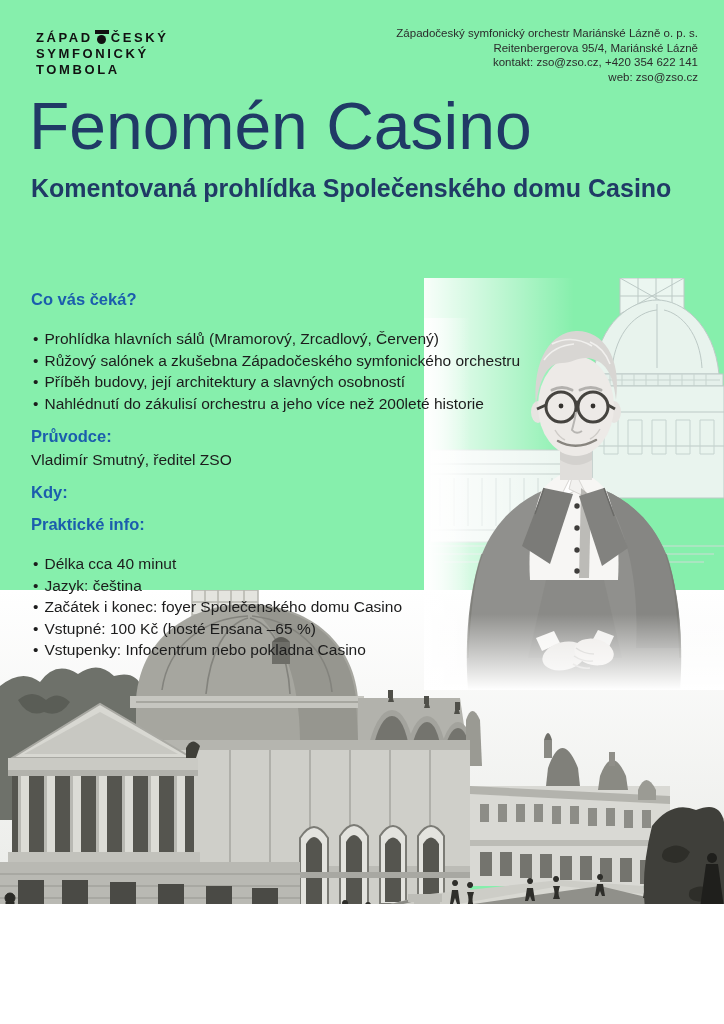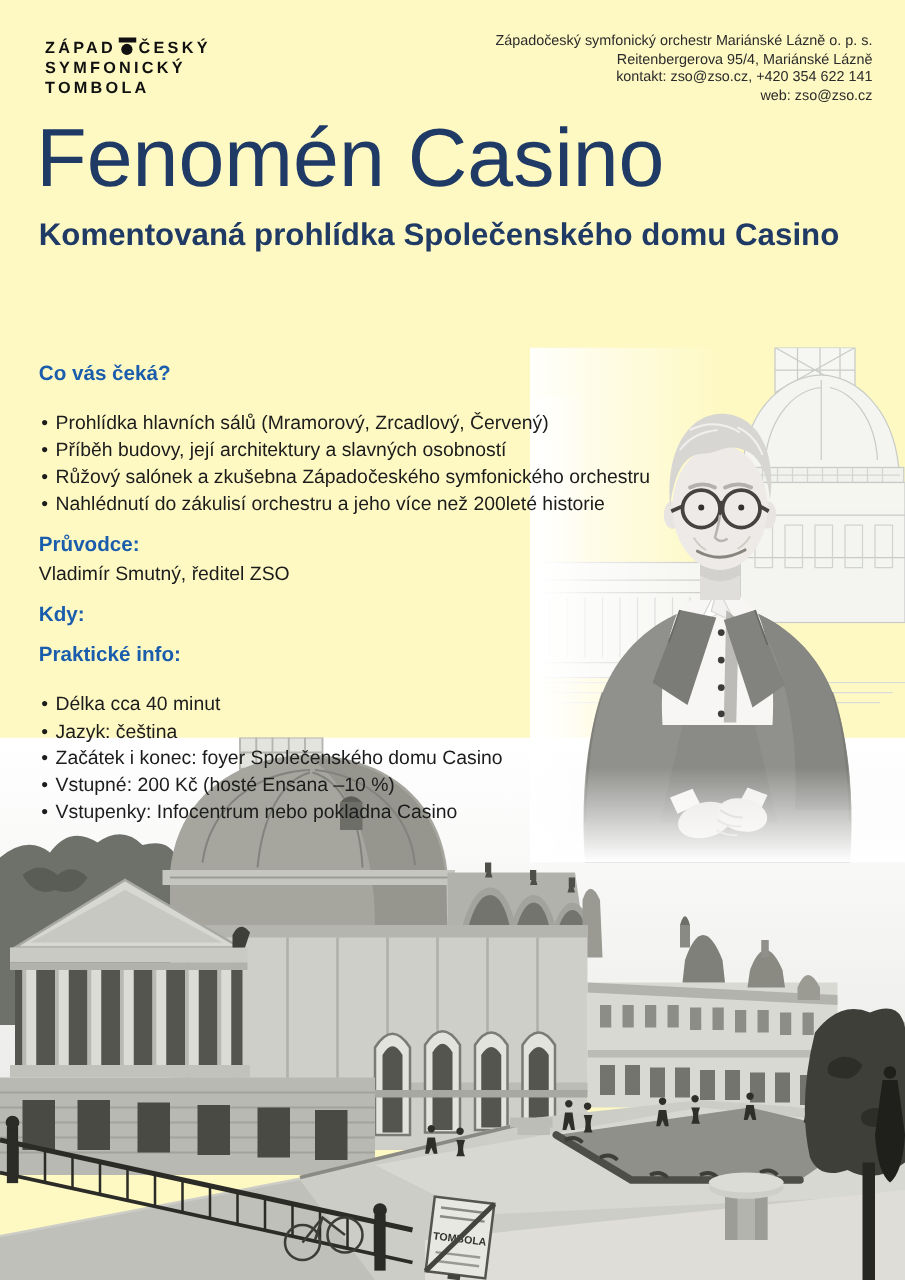--- a/index.html
+++ b/index.html
@@ -1,17 +1,17 @@
 <!DOCTYPE html>
 <html><head>
 <meta charset="utf-8">
 <style>
   html,body{margin:0;padding:0;background:#ffffff;}
   .poster{
-    position:relative;width:724px;height:1024px;overflow:hidden;background:#fef9c3;
+    position:relative;width:724px;height:904px;overflow:hidden;background:#86efac;
     font-family:"Liberation Sans", sans-serif;color:#1c1c1c;
   }
   
   .logo{position:absolute;left:36px;top:30px;font-size:13px;font-weight:bold;
         letter-spacing:2.6px;line-height:16px;color:#111;}
   .logo-row{display:flex;align-items:center;}
   .note-icon{display:inline-block;position:relative;width:14px;height:14px;margin:0 2px 2px 2px;}
   .note-icon .nbar{position:absolute;top:0;left:0;width:14px;height:3.5px;background:#111;}
   .note-icon .nhead{position:absolute;bottom:0;left:2px;width:9.5px;height:9.5px;border-radius:50%;background:#111;}
   .contact{position:absolute;right:26px;top:26px;text-align:right;font-size:11.5px;
@@ -62,36 +62,36 @@
     <div>web: zso@zso.cz</div>
   </div>
 
   <h1 class="title">Fenomén Casino</h1>
   <h2 class="subtitle">Komentovaná prohlídka Společenského domu Casino</h2>
 
   <div class="content">
     <h3 class="first">Co vás čeká?</h3>
     <ul>
       <li><span class="b">•</span><span>Prohlídka hlavních sálů (Mramorový, Zrcadlový, Červený)</span></li>
+      <li><span class="b">•</span><span>Růžový salónek a zkušebna Západočeského symfonického orchestru</span></li>
       <li><span class="b">•</span><span>Příběh budovy, její architektury a slavných osobností</span></li>
-      <li><span class="b">•</span><span>Růžový salónek a zkušebna Západočeského symfonického orchestru</span></li>
       <li><span class="b">•</span><span>Nahlédnutí do zákulisí orchestru a jeho více než 200leté historie</span></li>
     </ul>
 
     <h3>Průvodce:</h3>
     <p>Vladimír Smutný, ředitel ZSO</p>
 
     <h3>Kdy:</h3>
 
     <h3>Praktické info:</h3>
     <ul>
       <li><span class="b">•</span><span>Délka cca 40 minut</span></li>
       <li><span class="b">•</span><span>Jazyk: čeština</span></li>
       <li><span class="b">•</span><span>Začátek i konec: foyer Společenského domu Casino</span></li>
-      <li><span class="b">•</span><span>Vstupné: 200 Kč (hosté Ensana –10 %)</span></li>
+      <li><span class="b">•</span><span>Vstupné: 100 Kč (hosté Ensana –65 %)</span></li>
       <li><span class="b">•</span><span>Vstupenky: Infocentrum nebo pokladna Casino</span></li>
     </ul>
   </div>
 
   <div class="sketch">
     <svg viewBox="0 0 300 330" width="300" height="330">
       <defs>
         <linearGradient id="skfade" x1="1" y1="0" x2="0" y2="0">
           <stop offset="0" stop-color="#fff" stop-opacity="0"></stop>
           <stop offset="1" stop-color="#fff" stop-opacity="0.95"></stop>

